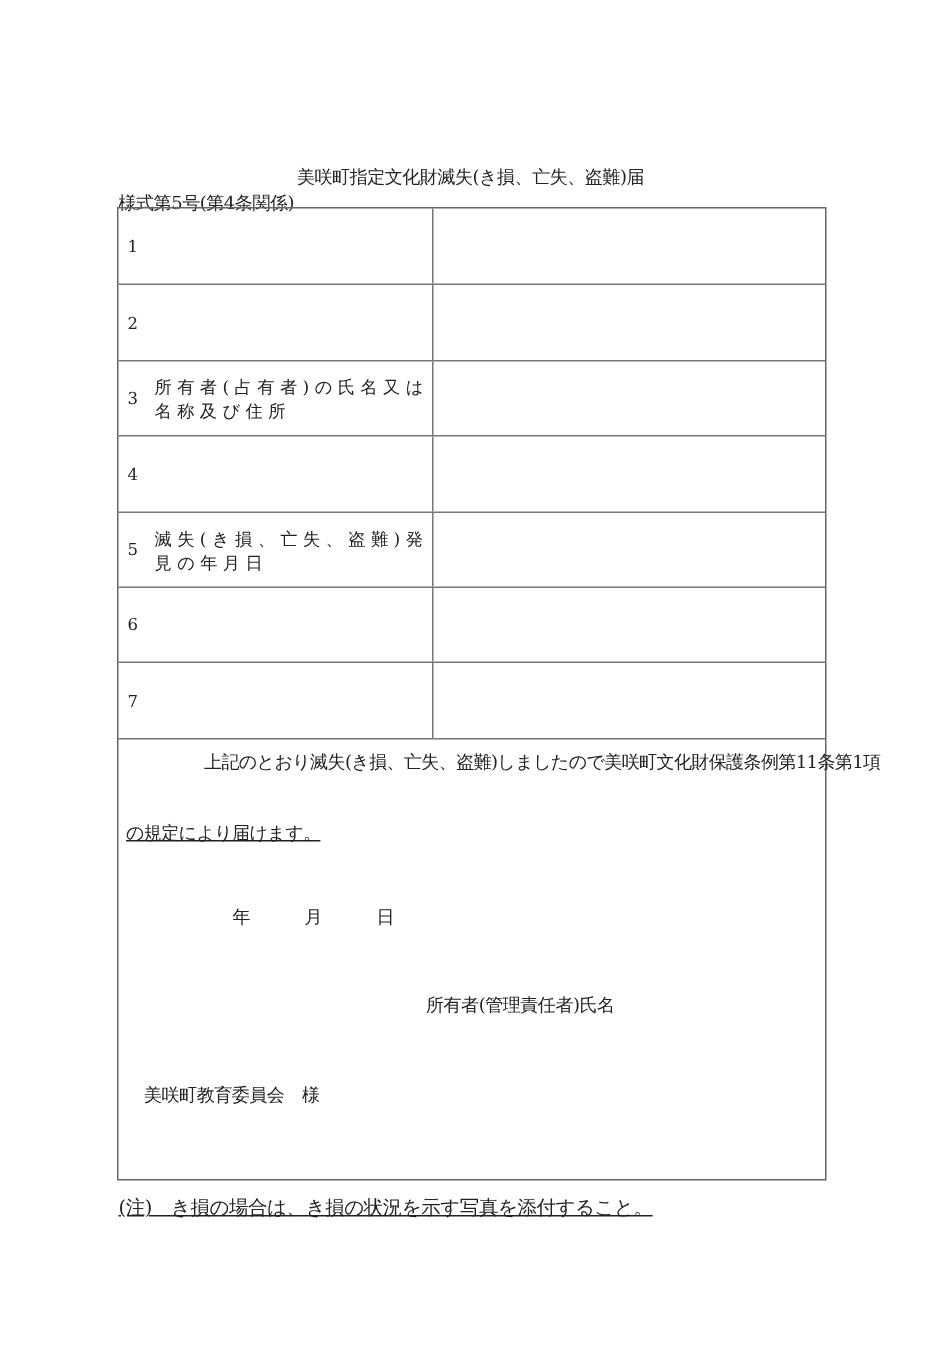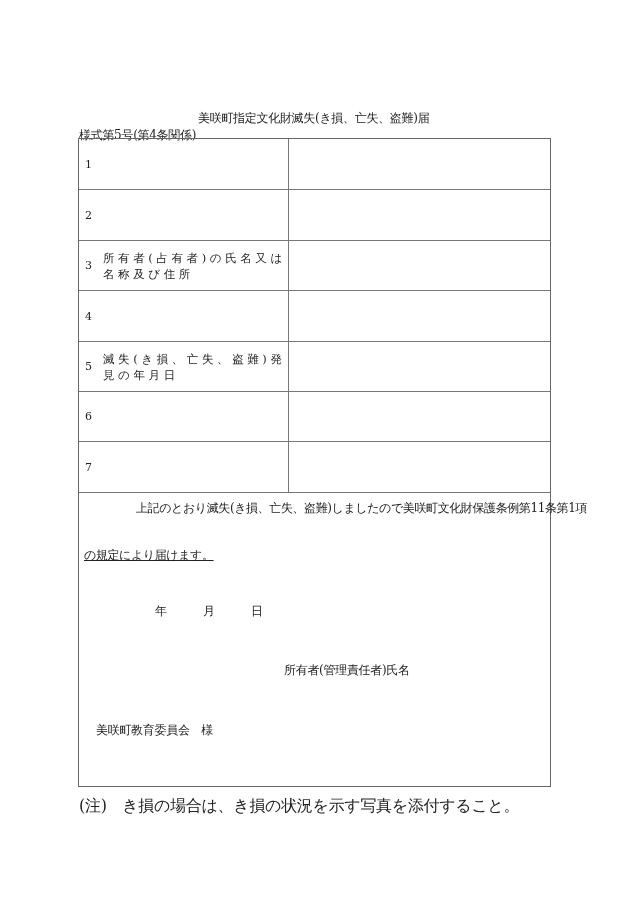--- a/index.html
+++ b/index.html
@@ -25,21 +25,21 @@
       display: flex; align-items: center; padding-left: 6px; height: 100%;
     }
     .row .num { width: 18px; font-size: 11px; flex: 0 0 18px; }
     .row .text { font-size: 11.5px; letter-spacing: 3.6px; line-height: 16px; width: 186px; }
     .row .value-cell { flex: 1; height: 100%; }
     .decl { left: 96px; top: 500px; font-size: 12px; letter-spacing: -0.4px; white-space: nowrap; margin-left: 40px; }
     .decl2 { left: 84px; top: 547px; font-size: 12px; letter-spacing: -0.4px; white-space: nowrap; text-decoration: underline; }
     .date-line { left: 155px; top: 603px; font-size: 12px; white-space: pre; }
     .owner-line { left: 264px; top: 662px; font-size: 12px; letter-spacing: -0.3px; white-space: nowrap; margin-left: 20px; }
     .addressee { left: 96px; top: 722px; font-size: 12px; letter-spacing: -0.3px; white-space: pre; }
-    .note { left: 79px; top: 796px; font-size: 16px; letter-spacing: -0.3px; white-space: pre; }
+    .note { left: 79px; top: 796px; font-size: 13px; letter-spacing: -0.3px; white-space: pre; text-decoration: underline; }
   </style>
 </head>
 <body>
 
 <div class="abs form-number">様式第5号(第4条関係)</div>
 <div class="abs doc-title">美咲町指定文化財滅失(き損、亡失、盗難)届</div>
 
 <div class="abs frame">
   <div class="row" style="top:0;height:51px;">
     <div class="label-cell">

